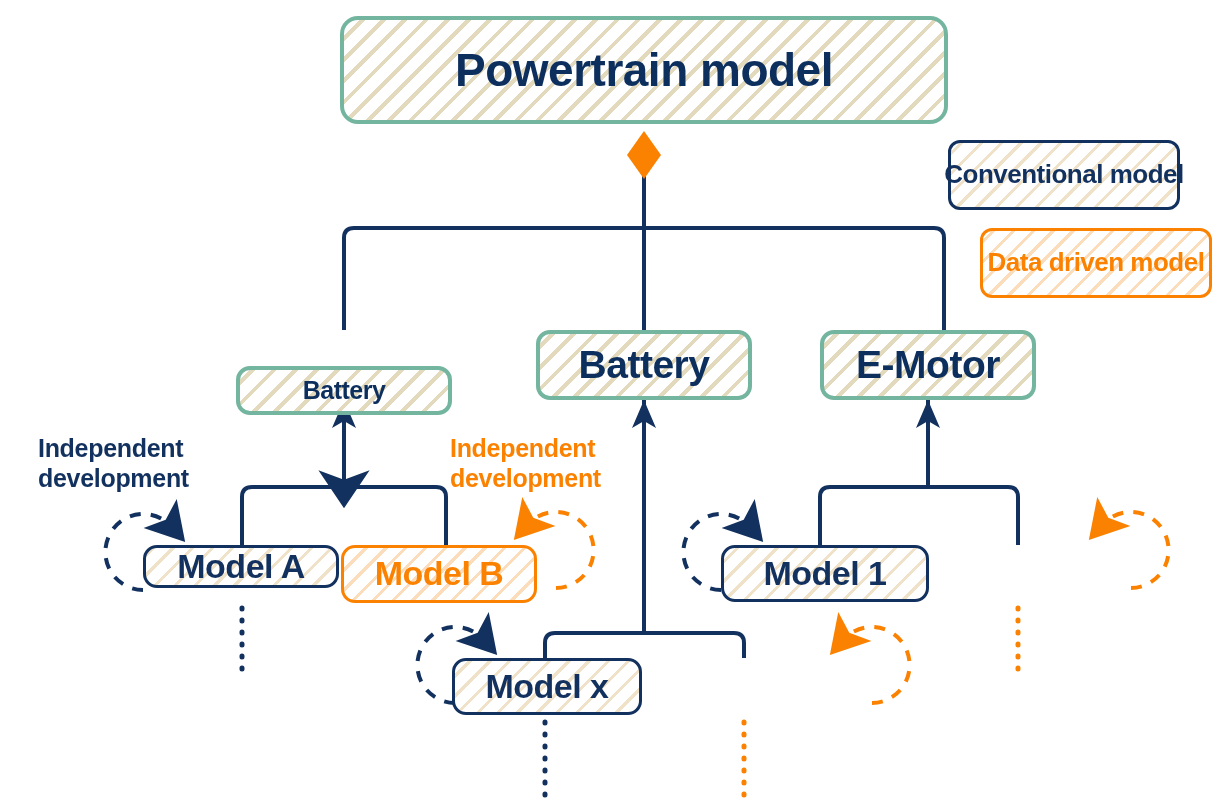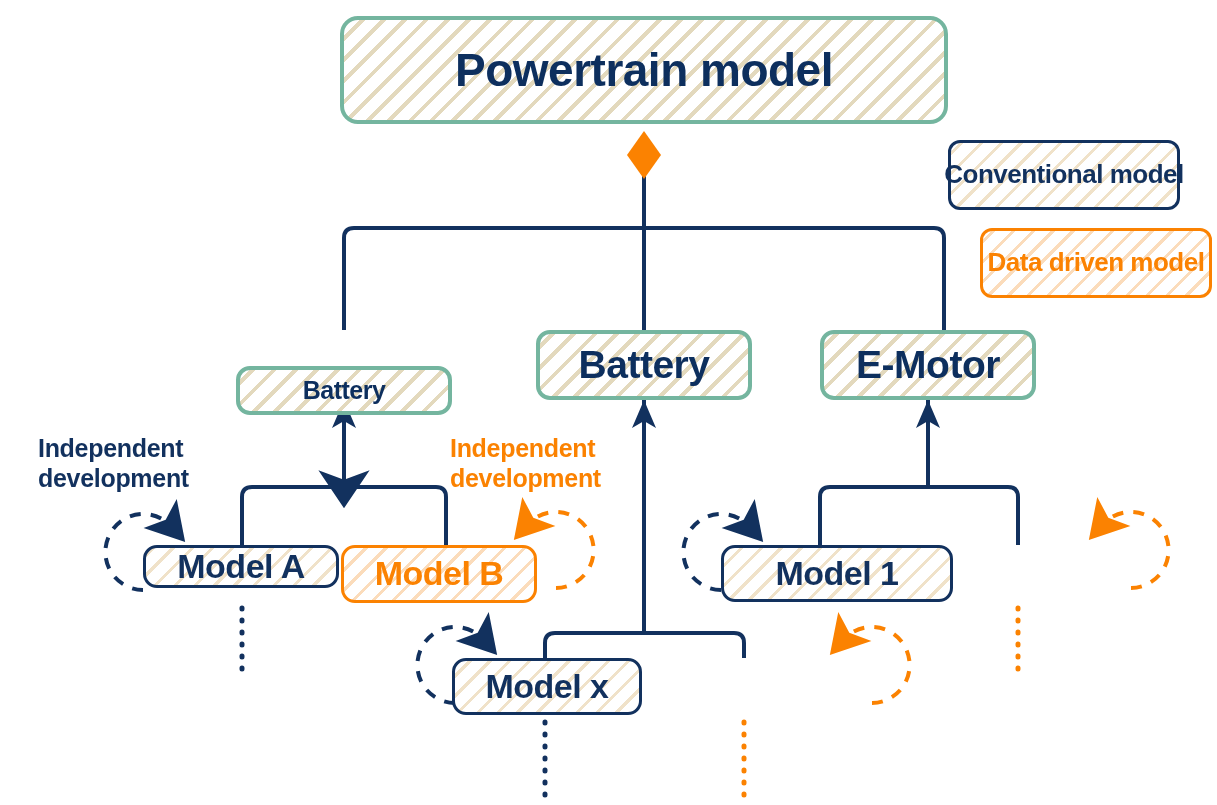--- a/index.html
+++ b/index.html
@@ -169,21 +169,21 @@
   <div class="node n-teal hatch-beige" style="left:236px; top:330px; width:216px; height:49px; font-size:25px;margin-top:36px;">Battery</div>
 
   <div class="node n-teal hatch-beige" style="left:536px; top:330px; width:216px; height:70px; font-size:39px;">Battery</div>
 
   <div class="node n-teal hatch-beige" style="left:820px; top:330px; width:216px; height:70px; font-size:39px;">E-Motor</div>
 
   <div class="node n-navy hatch-faint" style="left:143px; top:545px; width:196px; height:43px; font-size:34px;">Model A</div>
 
   <div class="node n-orange hatch-orange" style="left:341px; top:545px; width:196px; height:58px; font-size:34px;">Model B</div>
 
-  <div class="node n-navy hatch-faint" style="left:721px; top:545px; width:232px; height:57px; font-size:34px;">Model 1</div>
+  <div class="node n-navy hatch-faint" style="left:721px; top:545px; width:208px; height:57px; font-size:34px;">Model 1</div>
 
 
   <div class="node n-navy hatch-faint" style="left:452px; top:658px; width:190px; height:57px; font-size:34px;">Model x</div>
 
 
   <div class="node n-navy hatch-faint" style="left:948px; top:140px; width:232px; height:70px; font-size:26px; border-radius:12px;">Conventional
 model</div>
 
   <div class="node n-orange hatch-orange" style="left:948px; top:228px; width:232px; height:70px; font-size:26px; border-radius:12px;margin-left:32px;">Data driven
 model</div>

